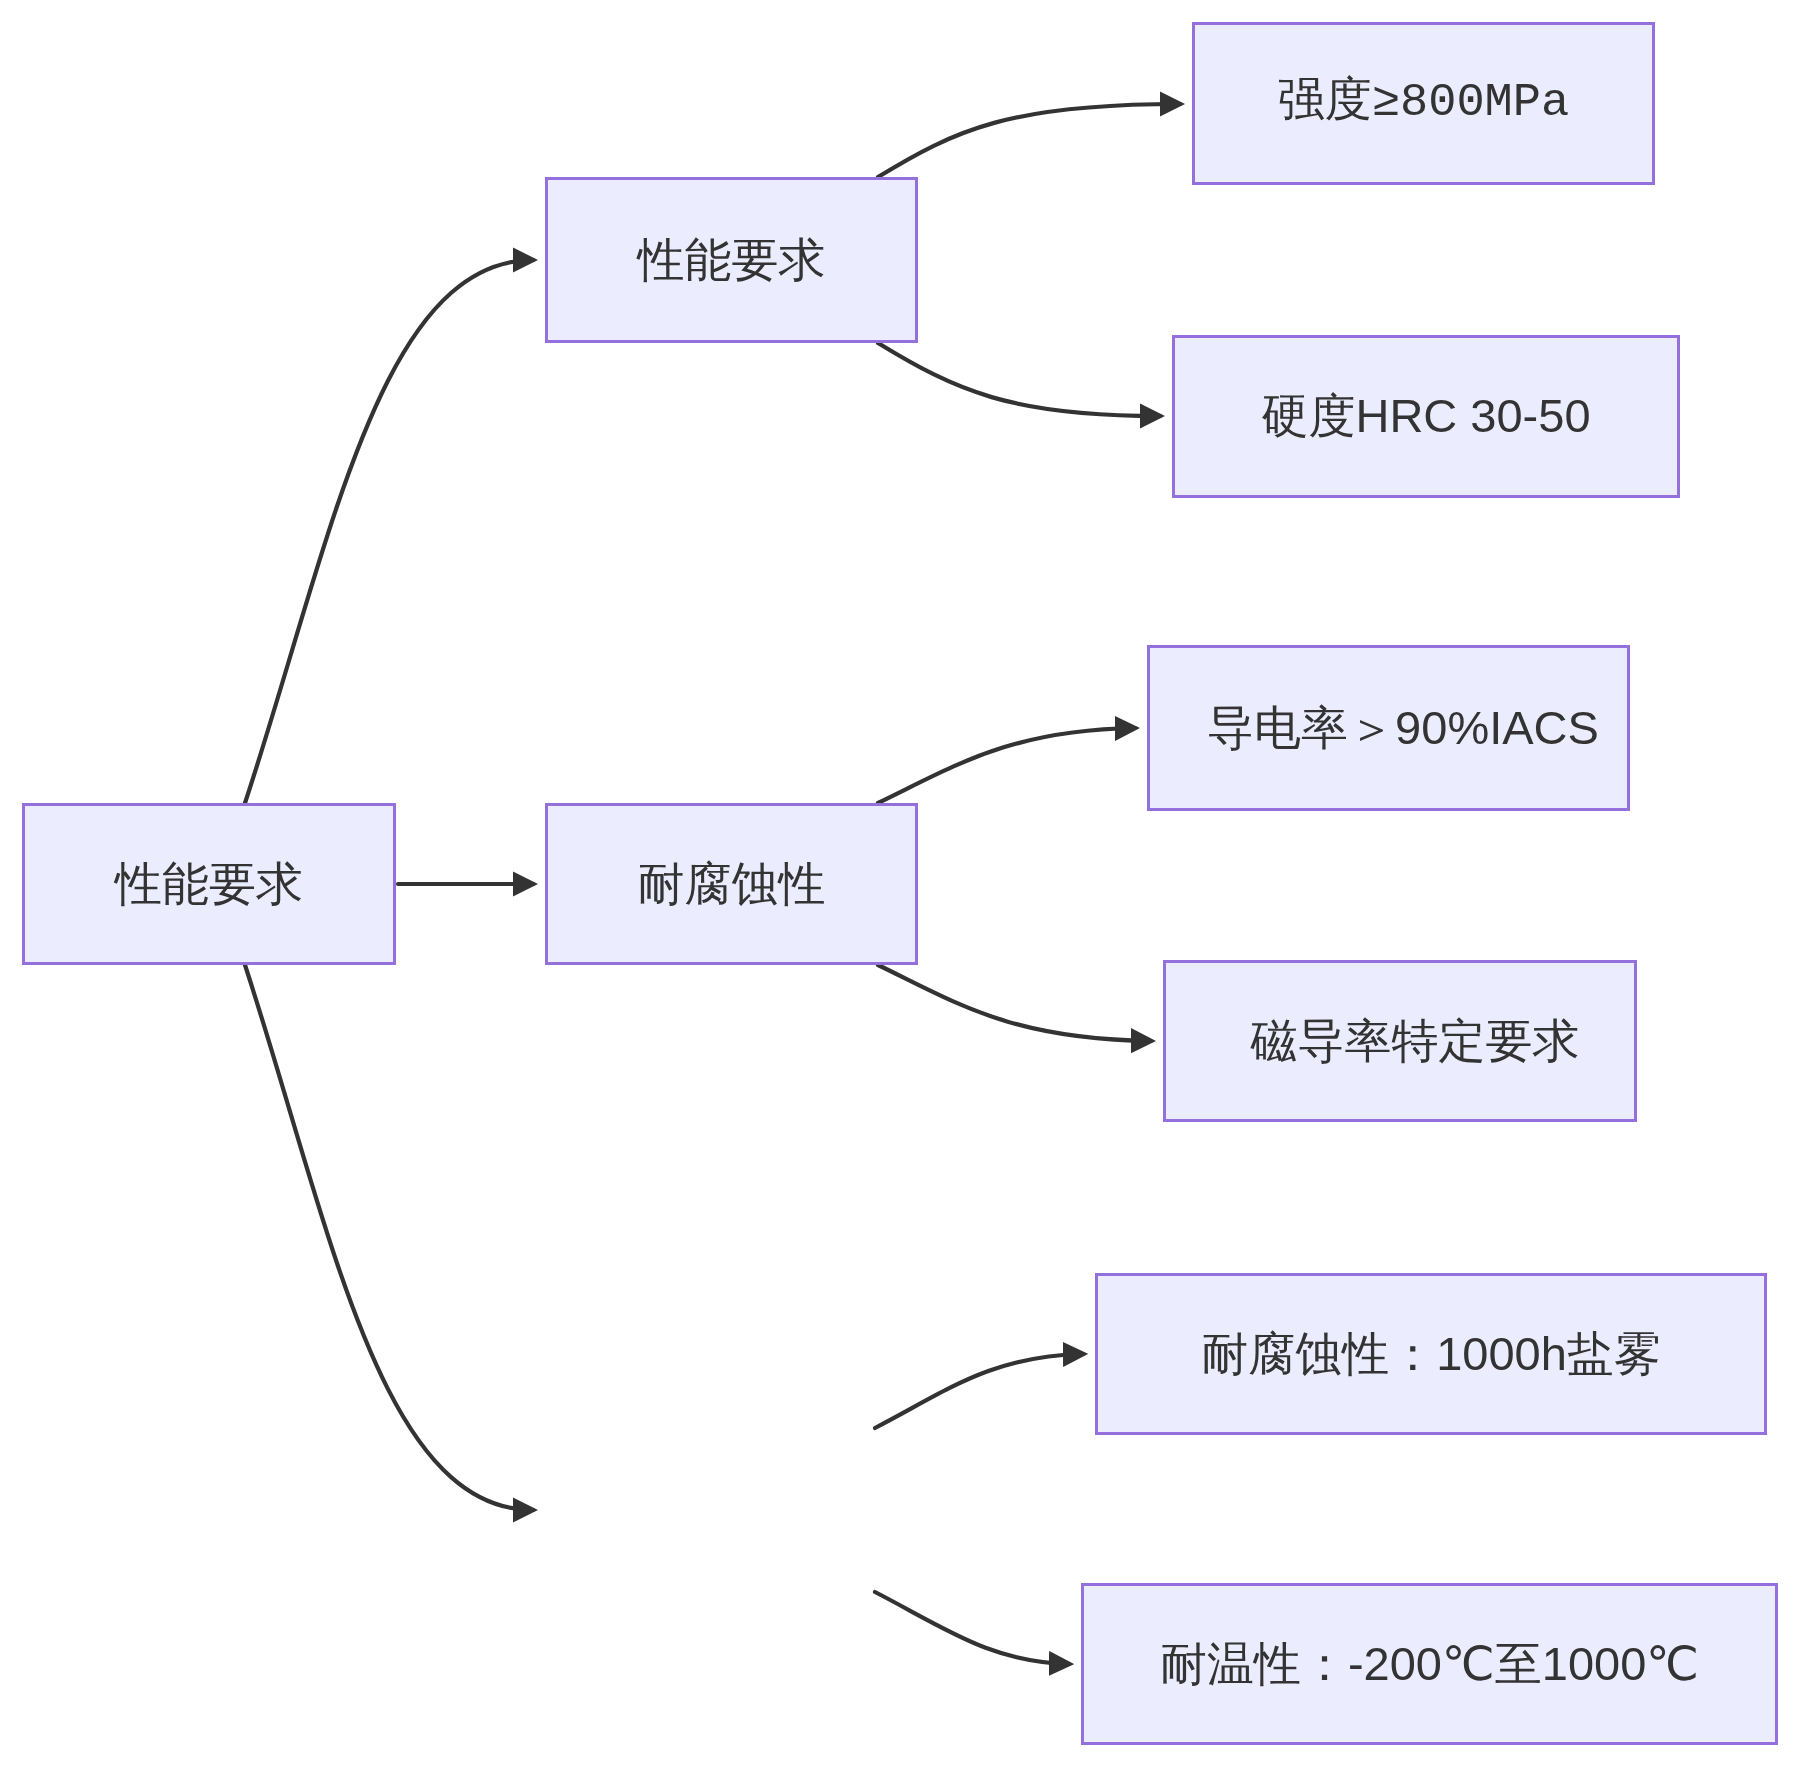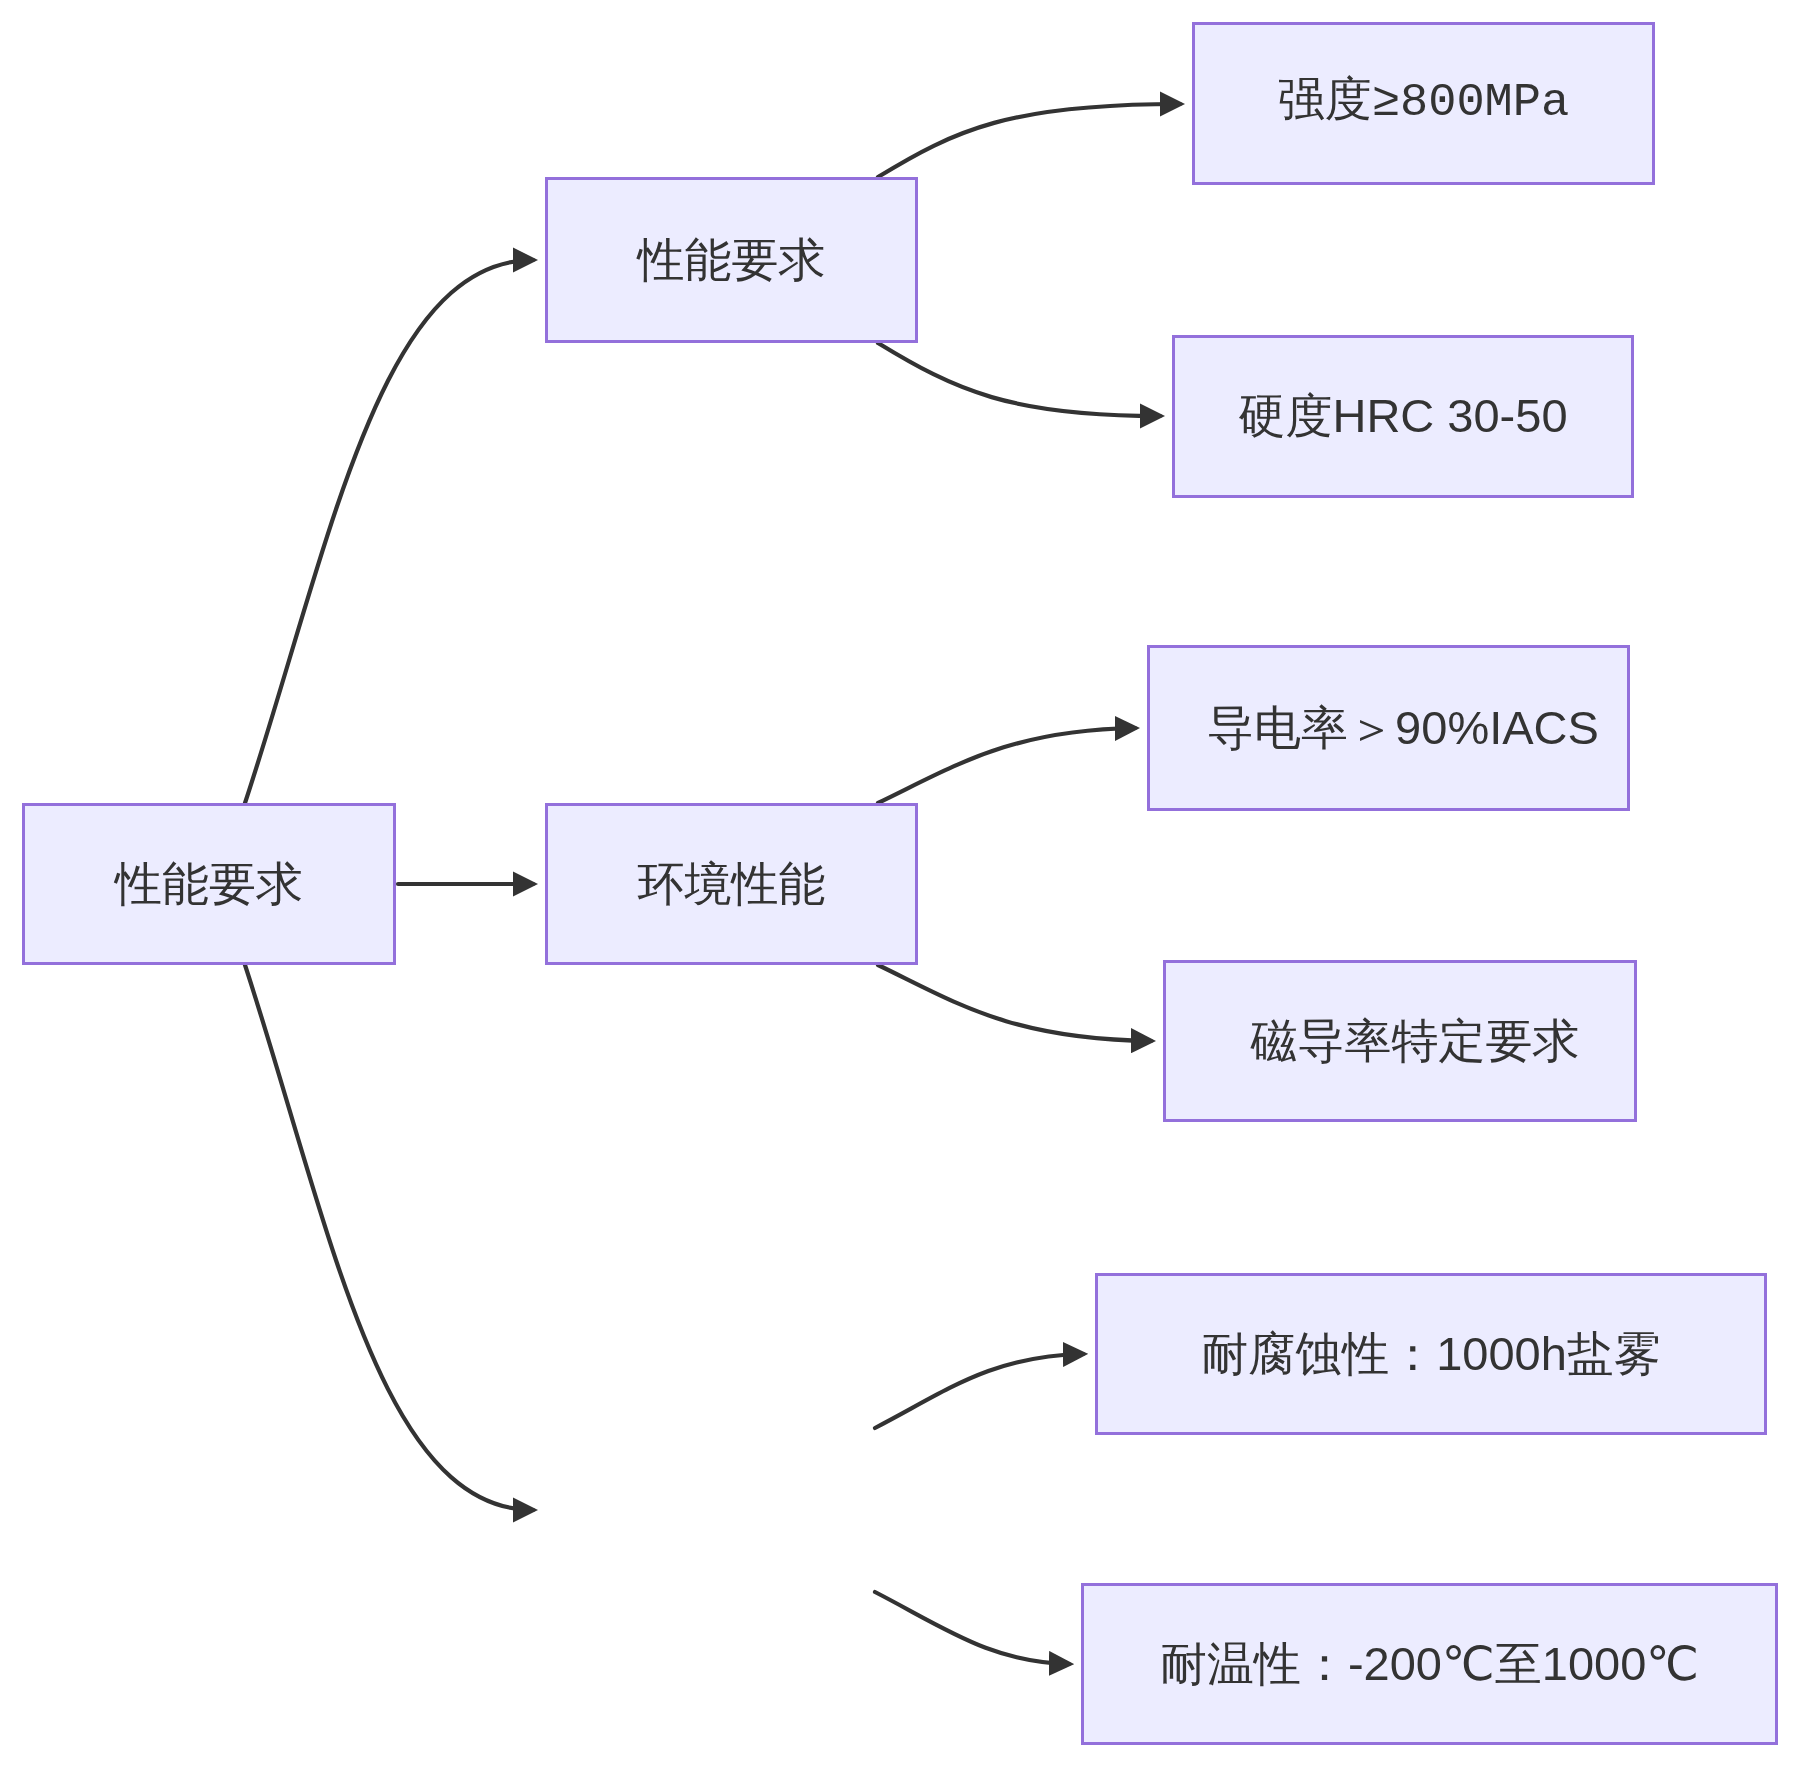--- a/index.html
+++ b/index.html
@@ -46,21 +46,21 @@
     font-size:47px;
     line-height:1.2;
     white-space:nowrap;
   }
   
   .n-root        {left:22px;   top:803px;  width:374px; height:162px;}
   .n-mechanical  {left:545px;  top:177px;  width:373px; height:166px;}
   .n-functional  {left:545px;  top:803px;  width:373px; height:162px;}
   .n-environmental{left:545px; top:1428px; width:373px; height:164px;}
   .n-strength    {left:1192px; top:22px;   width:463px; height:163px;font-family:Liberation Mono, monospace;}
-  .n-hardness    {left:1172px; top:335px;  width:462px; height:163px;}
+  .n-hardness    {left:1172px; top:335px;  width:508px; height:163px;}
   .n-conductivity{left:1147px; top:645px;  width:483px; height:166px;padding-left:29px;}
   .n-permeability{left:1163px; top:960px;  width:474px; height:162px;padding-left:30px;}
   .n-corrosion   {left:1095px; top:1273px; width:672px; height:162px;}
   .n-temperature {left:1081px; top:1583px; width:697px; height:162px;}
 </style>
 </head>
 <body>
 
 <div class="canvas">
 
@@ -84,21 +84,21 @@
 
   <div class="node n-root">
     <span>性能要求</span>
   </div>
 
   <div class="node n-mechanical">
     <span>性能要求</span>
   </div>
 
   <div class="node n-functional">
-    <span>环境性能</span>
+    <span>耐腐蚀性</span>
   </div>
 
 
   <div class="node n-strength">
     <span>强度≥800MPa</span>
   </div>
 
   <div class="node n-hardness">
     <span>硬度HRC 30-50</span>
   </div>

